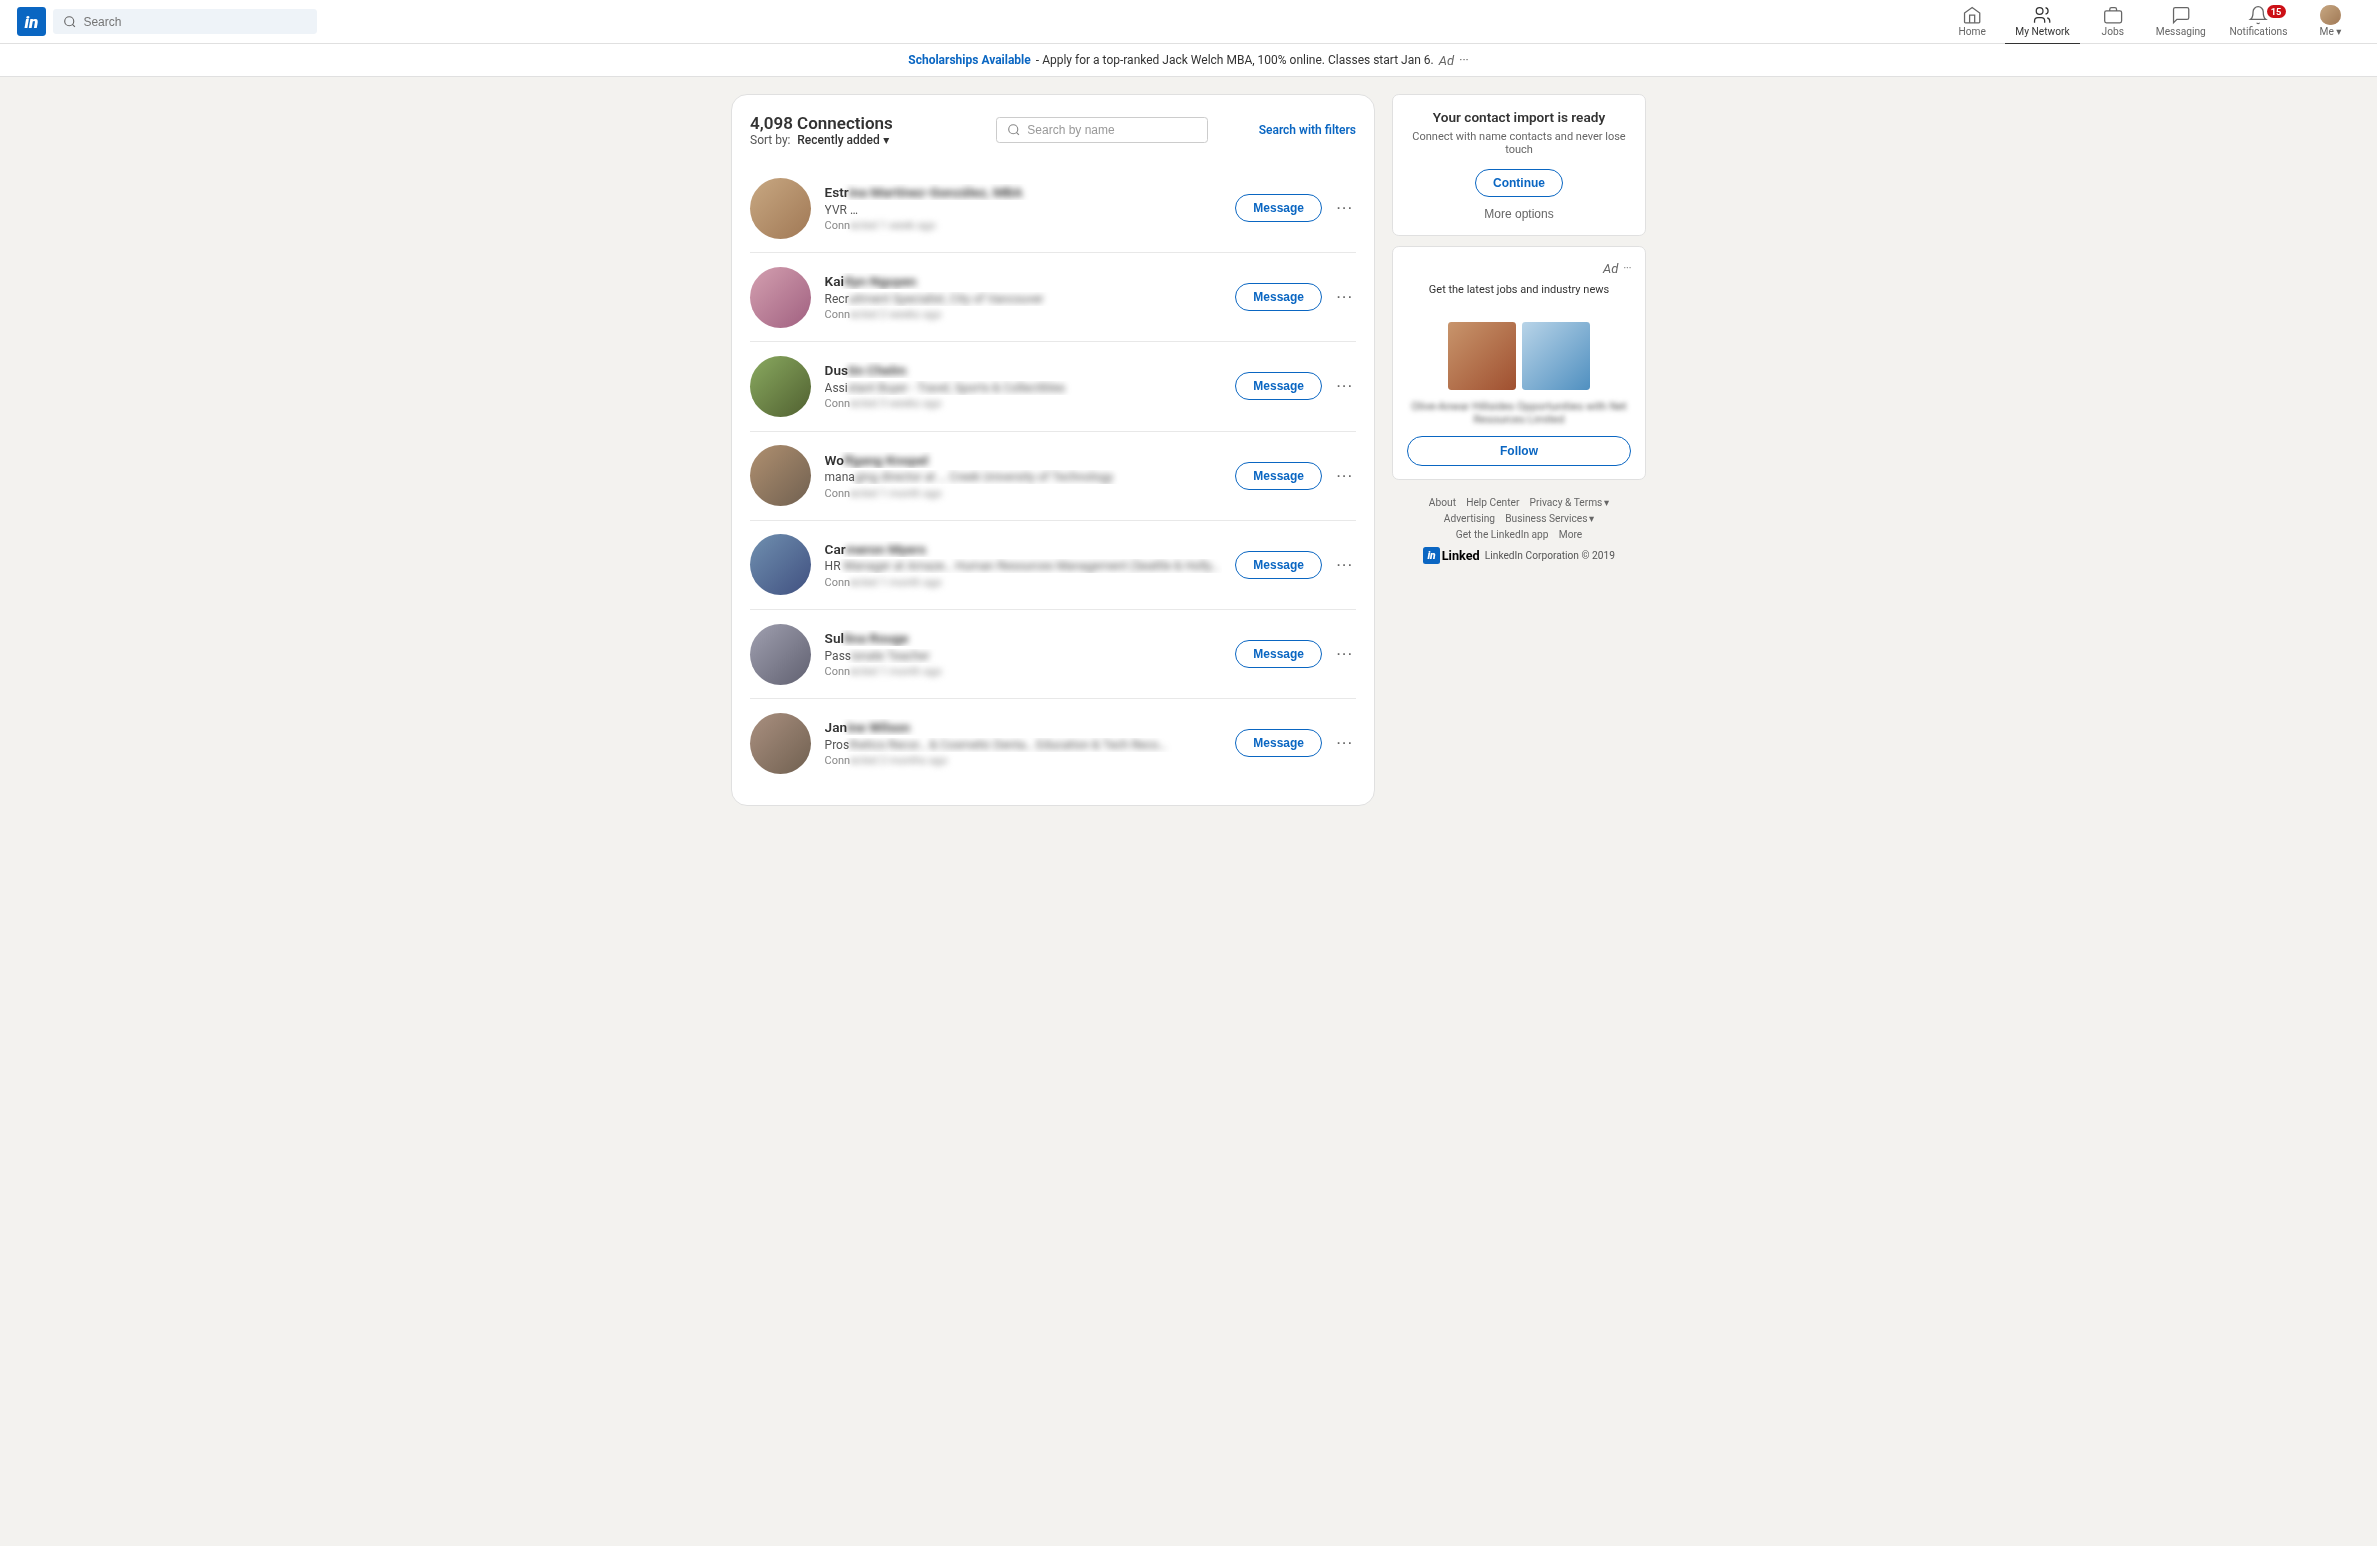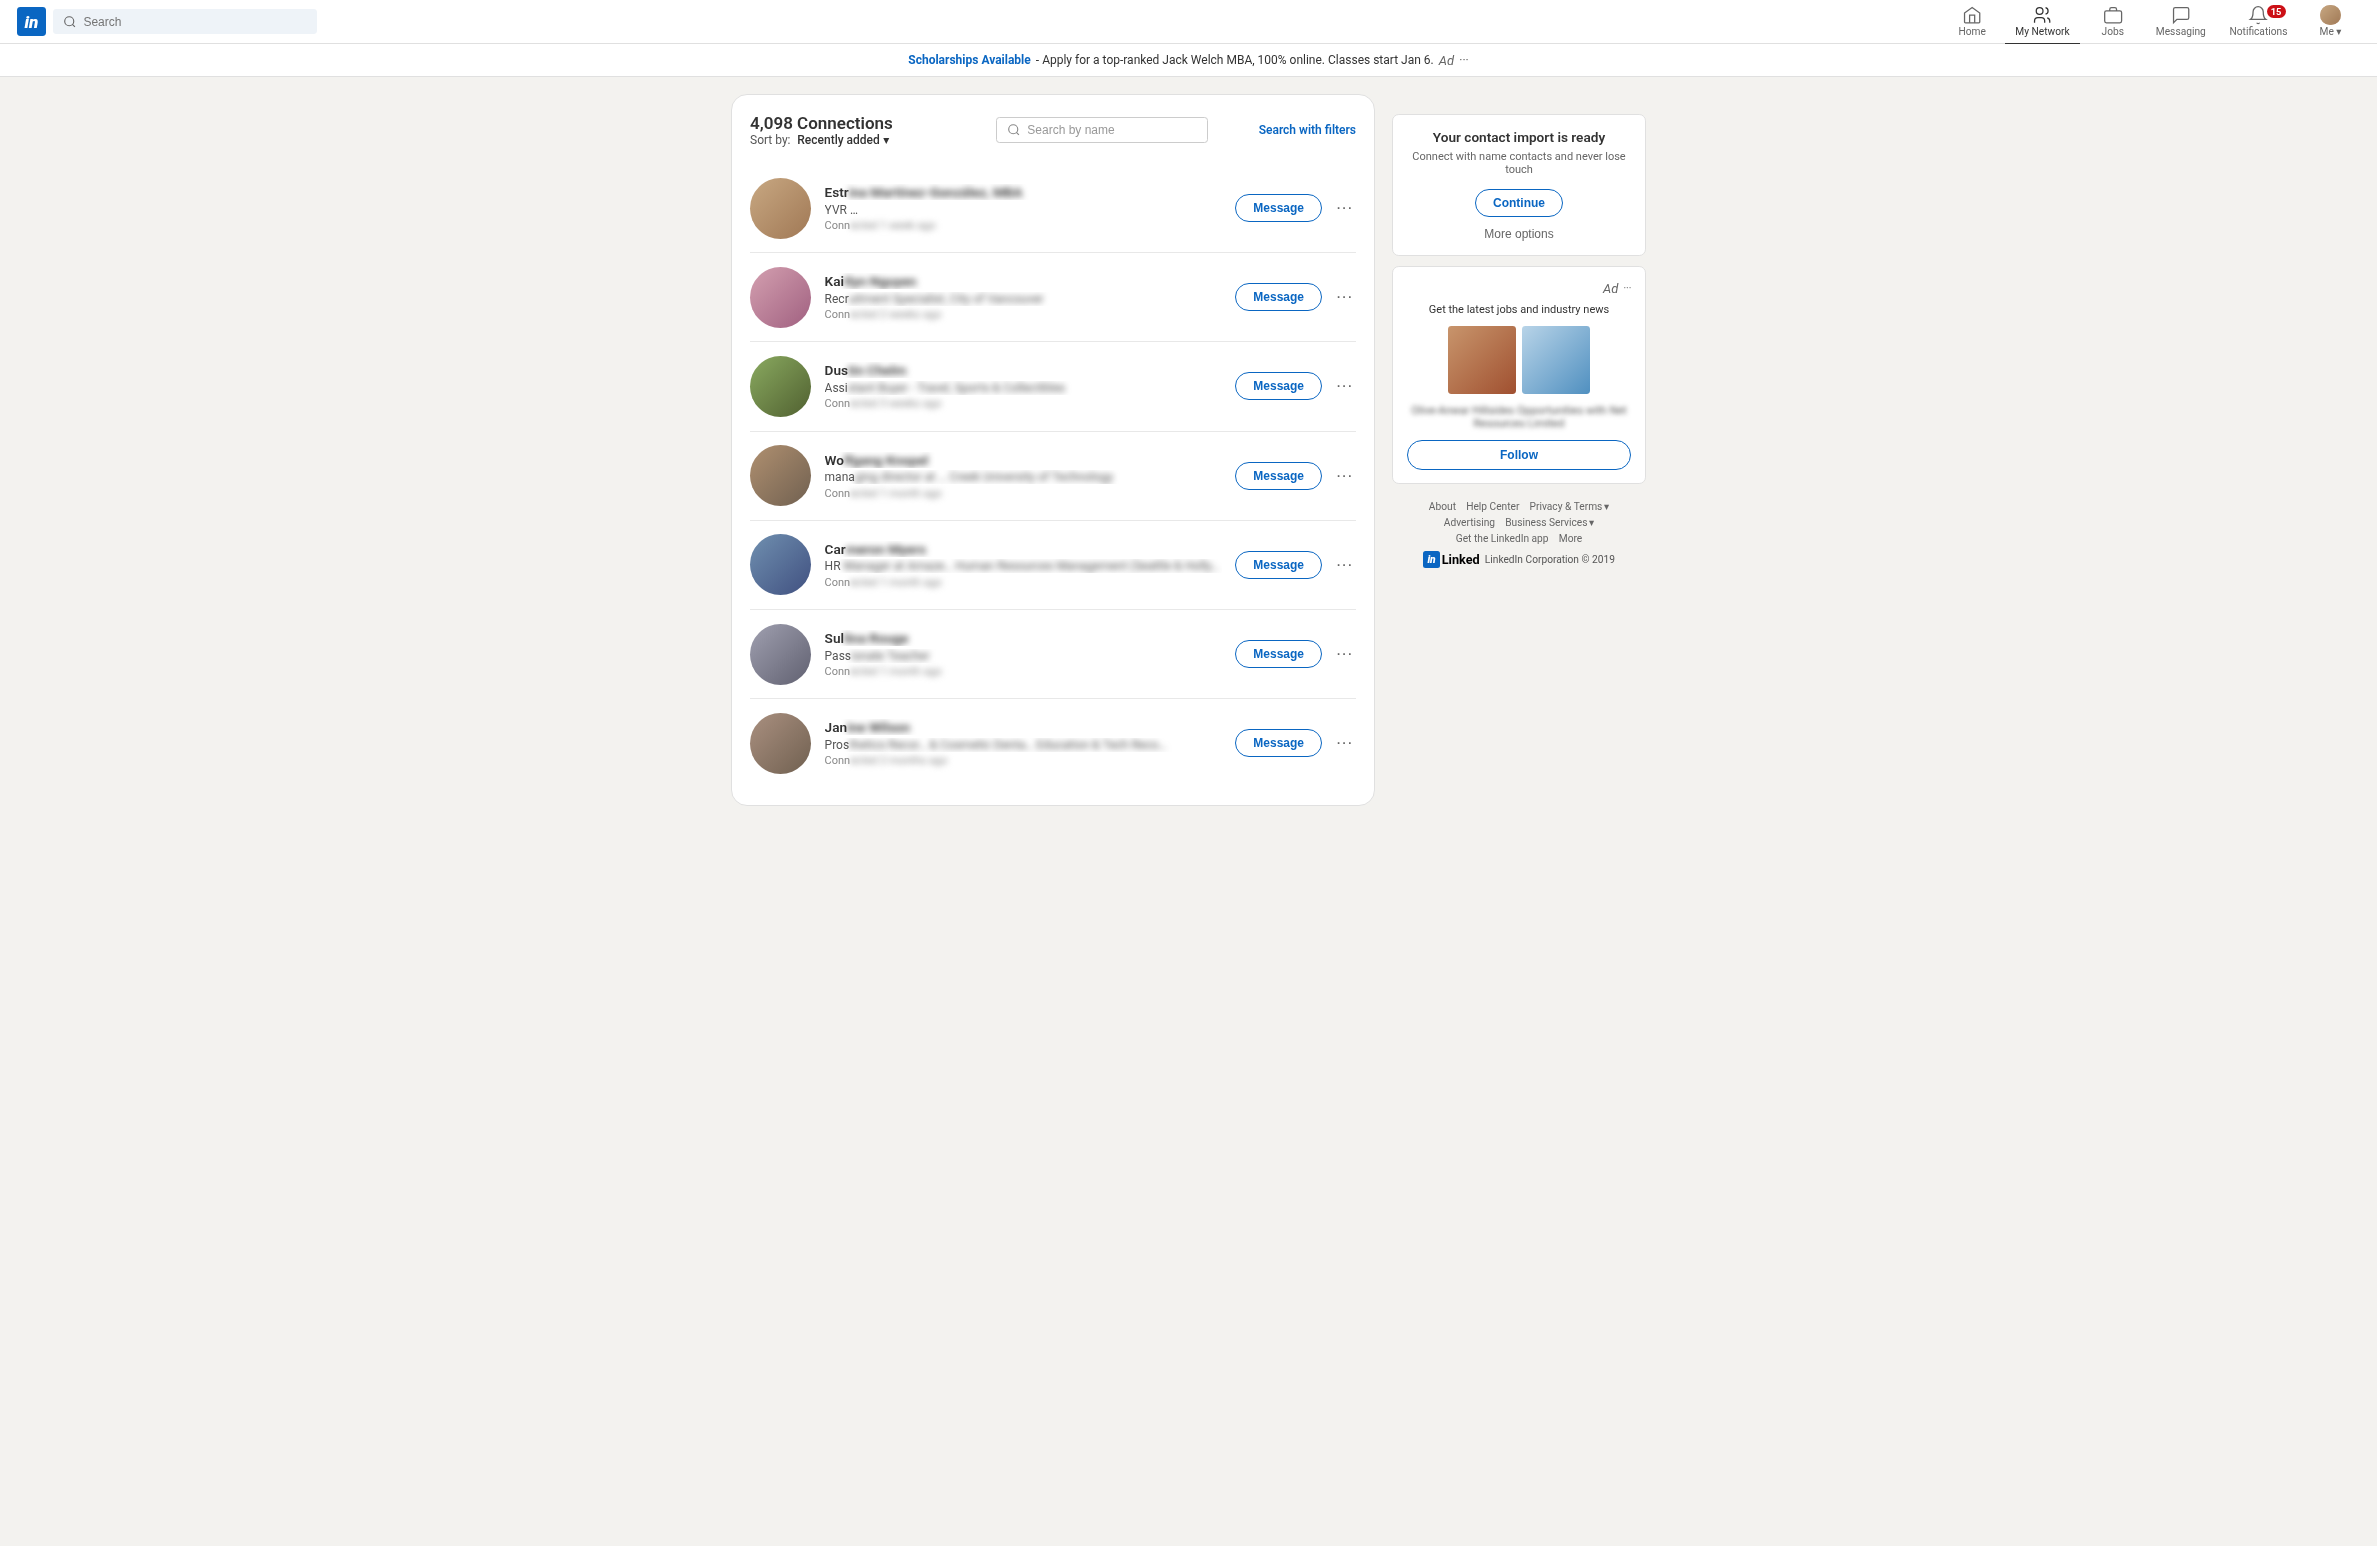--- a/index.html
+++ b/index.html
@@ -277,21 +277,21 @@
 
     .manage-contacts {
       display: flex;
       align-items: center;
       gap: 6.8px;
       font-size: 12.7px;
       color: #333;
       cursor: pointer;
     }
 
-    .contact-import-card { text-align: center; margin-top: 20px; }
+    .contact-import-card { text-align: center; }
     .contact-import-title {
       font-size: 13.6px;
       font-weight: 600;
       color: #333;
       margin-bottom: 5.1px;
     }
     .contact-import-subtitle {
       font-size: 11px;
       color: #666;
       margin-bottom: 13.6px;
@@ -328,21 +328,21 @@
       align-items: center;
       gap: 5.1px;
       margin-bottom: 6.8px;
       font-size: 10.2px;
       color: #666;
     }
     .ad-card-desc {
       font-size: 11px;
       color: #333;
       text-align: center;
-      margin-bottom: 10px;
+      margin-bottom: 26px;
     }
     .ad-images {
       display: flex;
       gap: 6.8px;
       margin-bottom: 10.2px;
       justify-content: center;
     }
     .ad-img-box {
       width: 68px;
       height: 68px;

